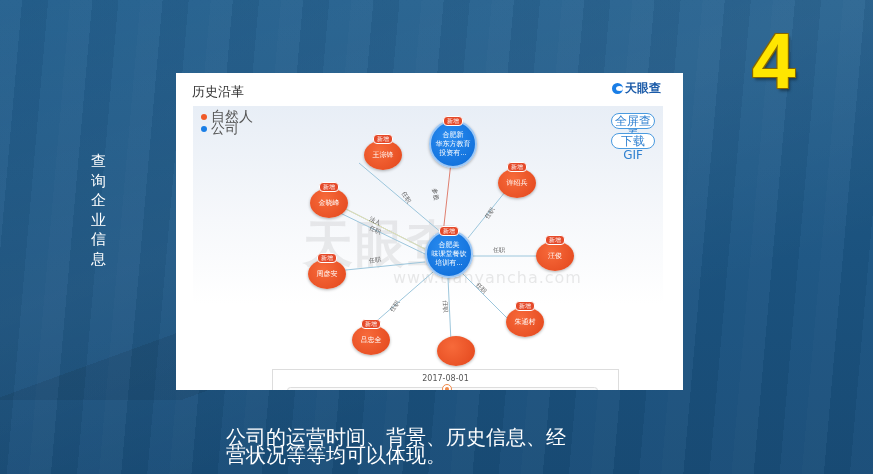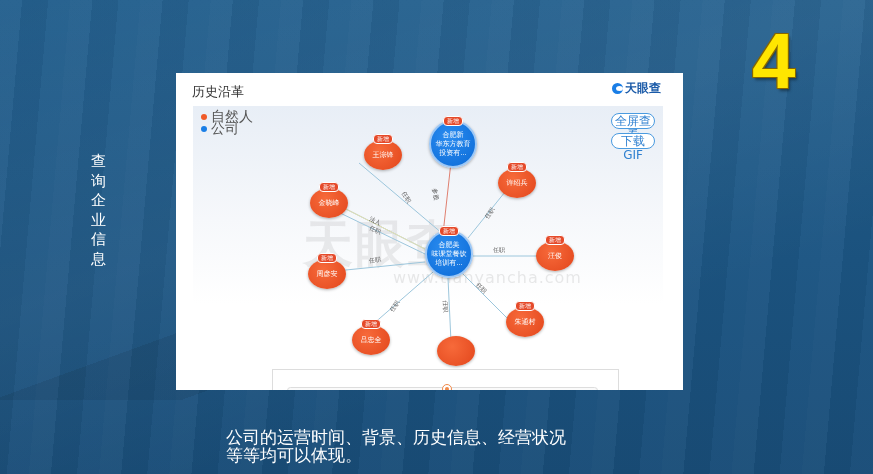--- a/index.html
+++ b/index.html
@@ -11,21 +11,21 @@
       linear-gradient(160deg, rgba(255,255,255,0.00) 0%, rgba(255,255,255,0.04) 40%, rgba(0,0,0,0.0) 70%),
       repeating-linear-gradient(95deg, rgba(255,255,255,0.03) 0 22px, rgba(0,0,0,0.04) 22px 48px, rgba(255,255,255,0.02) 48px 70px),
       linear-gradient(180deg,#24608e 0%,#1c5583 55%,#194d78 100%);}
   .bg::after{content:"";position:absolute;left:0;right:0;top:260px;height:140px;
     background:linear-gradient(160deg,transparent 0 30%,rgba(0,0,0,0.08) 30% 45%,transparent 45%);}
   .slide-num{position:absolute;left:752px;top:22px;font-family:"Liberation Sans",sans-serif;
     font-weight:bold;font-size:78px;line-height:1;color:#ffe600;letter-spacing:-2px;
     text-shadow:0 0 2px #7a5a00,1px 1px 0 #8a6a00,-1px -1px 0 #8a6a00,1px -1px 0 #8a6a00,-1px 1px 0 #8a6a00,2px 3px 3px rgba(0,0,0,.4);}
   .side-label{position:absolute;left:88px;top:152px;width:18px;color:#fff;font-size:15px;line-height:19.5px;
     text-align:right;word-break:break-all;}
-  .caption{position:absolute;left:226px;top:428px;width:340px;color:#fff;font-size:17px;line-height:18px;}
+  .caption{position:absolute;left:226px;top:428px;width:340px;color:#fff;font-size:20px;line-height:18px;}
 
   .panel{position:absolute;left:176px;top:73px;width:507px;height:317px;background:#fff;}
   .panel-title{position:absolute;left:16px;top:10px;font-size:13px;font-weight:normal;color:#333;}
   .brand{position:absolute;right:22px;top:7px;font-size:12px;color:#1a5aa8;font-weight:bold;display:flex;align-items:center;gap:2px;}
   .brand-icon{width:11px;height:11px;border-radius:50%;background:#1a7ee6;position:relative;}
   .brand-icon::after{content:"";position:absolute;left:4px;top:3px;width:7px;height:5px;border-radius:50%;background:#fff;}
   .graph{position:absolute;left:17px;top:33px;width:470px;height:284px;
     background:linear-gradient(180deg,#e8eef6 0%,#f6f8fb 40%,#ffffff 70%);overflow:hidden;}
   .legend{position:absolute;left:8px;top:4px;font-size:14px;color:#555;line-height:12px;}
   .legend .dot{display:inline-block;width:6px;height:6px;border-radius:50%;margin-right:4px;vertical-align:middle;}
@@ -140,18 +140,19 @@
       <span class="tag">新增</span>
       <span>朱通村</span>
     </div>
     <div class="node person" style="left:159px;top:219px">
       <span class="tag">新增</span>
       <span>吕忠全</span>
     </div>
     <div class="node person" style="left:244px;top:230px"></div>
 
     <div class="timeline">
+      <div class="tl-date">2017-08-01</div>
       <div class="tl-track"></div>
       <div class="tl-knob"></div>
 
     </div>
   </div>
 </div>
 
 </body></html>

